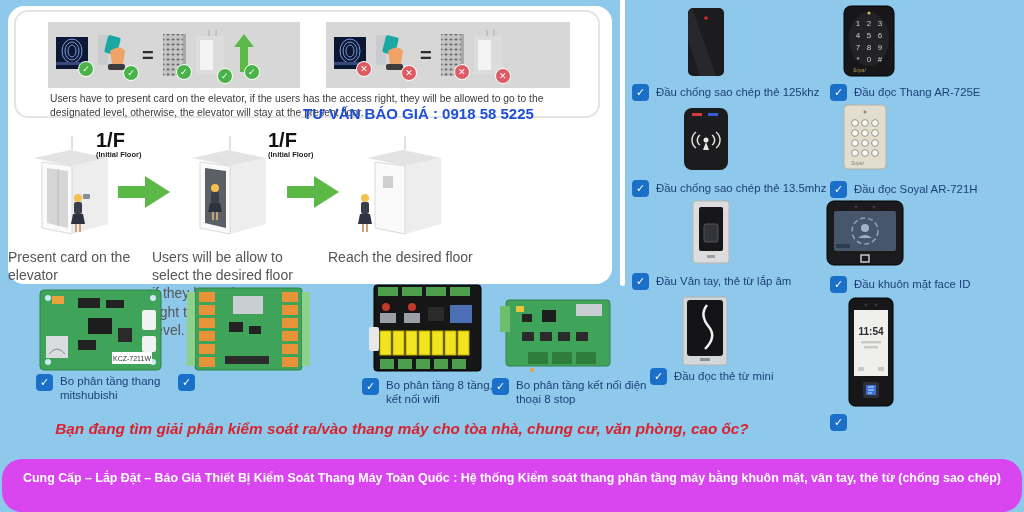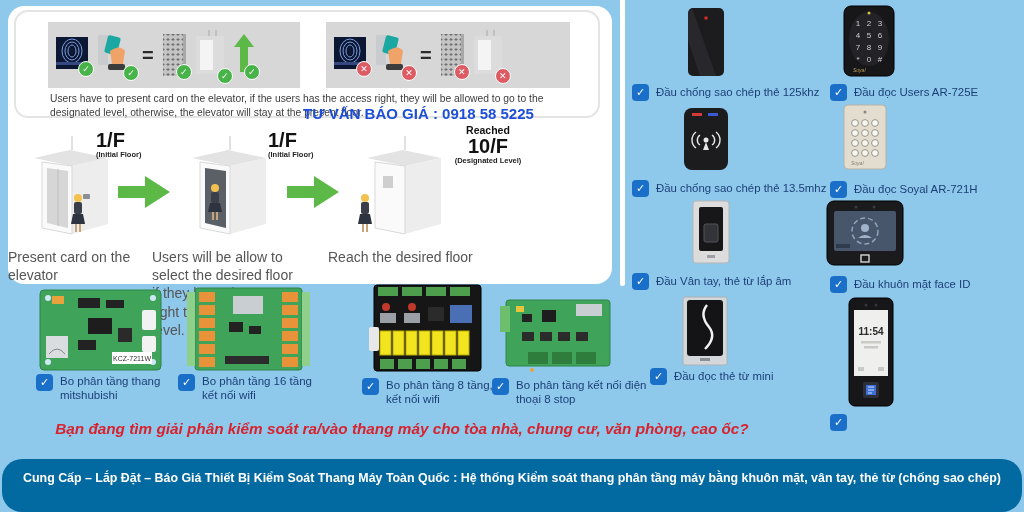--- a/index.html
+++ b/index.html
@@ -28,21 +28,21 @@
   .floor-pre{font-size:10.5px;font-weight:bold;color:#111;}
   .caption{font-size:14px;color:#555;text-align:left;line-height:1.3;}
 
   
   .board-label{display:flex;gap:7px;align-items:flex-start;}
   .cb{flex:0 0 auto;width:17px;height:17px;background:#1a70c9;border-radius:4px;color:#fff;font-size:11px;font-weight:bold;display:flex;align-items:center;justify-content:center;}
   .lbl{font-size:11.5px;font-weight:500;color:#1d3f77;line-height:1.25;}
 
   
   .question{left:28px;top:420px;width:748px;text-align:center;font-style:italic;font-weight:bold;font-size:15.3px;color:#d8222e;}
-  .footer{left:2px;top:459px;width:1020px;height:53px;background:#0369a1;border-radius:20px;display:flex;align-items:flex-start;justify-content:center;box-sizing:border-box;padding-top:12px;}
+  .footer{left:2px;top:459px;width:1020px;height:53px;background:#d946ef;border-radius:20px;display:flex;align-items:flex-start;justify-content:center;box-sizing:border-box;padding-top:12px;}
   .footer .txt{color:#fff;font-weight:bold;font-size:12.4px;white-space:nowrap;}
 
   
   .divider{left:620px;top:0;width:5px;height:286px;background:#fff;border-radius:0 0 4px 4px;}
   .prod-label{display:flex;gap:7px;align-items:center;}
   .prod-label .lbl{white-space:nowrap;font-size:11.4px;}
 </style>
 </head>
 <body>
 
@@ -201,25 +201,20 @@
         <polygon points="22,26 52,30 52,98 22,92" fill="#fafafa" stroke="#d9d9d9" stroke-width="1"></polygon>
         <rect x="30" y="40" width="10" height="12" fill="#cfcfcf"></rect>
         <g>
           <circle cx="12" cy="62" r="4" fill="#f2c14e"></circle>
           <rect x="8" y="66" width="8" height="12" rx="2" fill="#3a3f4a"></rect>
           <polygon points="7,78 17,78 19,88 5,88" fill="#2e3340"></polygon>
           <rect x="9" y="88" width="2" height="8" fill="#caa27a"></rect>
             <rect x="13" y="88" width="2" height="8" fill="#caa27a"></rect>
         </g>
       </svg>
-      <div class="abs" style="left:96px;top:-12px;width:78px;text-align:center;">
-        <div class="floor-pre">Reached</div>
-        <div class="floor-big">10/F</div>
-        <div class="floor-note">(Designated Level)</div>
-      </div>
     </div>
     <div class="abs caption" style="left:320px;top:242px;width:150px;">Reach the desired floor</div>
   </div>
 
   <svg class="abs" style="left:38px;top:288px;" width="125" height="84" viewBox="0 0 125 84">
     <rect x="2" y="2" width="121" height="80" rx="4" fill="#3fa35a" stroke="#2f8447"></rect>
     <circle cx="10" cy="10" r="3" fill="#cfe8f5"></circle>
       <circle cx="115" cy="10" r="3" fill="#cfe8f5"></circle>
       <circle cx="10" cy="74" r="3" fill="#cfe8f5"></circle>
       <circle cx="115" cy="74" r="3" fill="#cfe8f5"></circle>
@@ -316,21 +311,20 @@
       </g>
     <circle cx="34" cy="72" r="2" fill="#e8a33d"></circle>
   </svg>
 
   <div class="abs board-label" style="left:36px;top:374px;width:140px;">
     <span class="cb">✓</span>
     <span class="lbl" style="max-width:118px;">Bo phân tầng thang mitshubishi</span>
   </div>
   <div class="abs board-label" style="left:178px;top:374px;width:140px;">
     <span class="cb">✓</span>
-    <span class="lbl" style="max-width:110px;">Bo phân tầng 16 tầng kết nối wifi</span>
   </div>
   <div class="abs board-label" style="left:362px;top:378px;width:150px;">
     <span class="cb">✓</span>
     <span class="lbl" style="max-width:120px;">Bo phân tầng 8 tầng, kết nối wifi</span>
   </div>
   <div class="abs board-label" style="left:492px;top:378px;width:170px;">
     <span class="cb">✓</span>
     <span class="lbl" style="max-width:145px;">Bo phân tầng kết nối điện thoại 8 stop</span>
   </div>
 
@@ -406,21 +400,21 @@
         <text x="26" y="45">8</text>
         <text x="37" y="45">9</text>
       <text x="15" y="57">*</text>
         <text x="26" y="57">0</text>
         <text x="37" y="57">#</text>
     </g>
     <text x="10" y="67" font-size="5" font-style="italic" fill="#b59a56">Soyal</text>
   </svg>
   <div class="abs prod-label" style="left:830px;top:84px;">
     <span class="cb">✓</span>
-    <span class="lbl">Đầu đọc Users AR-725E</span>
+    <span class="lbl">Đầu đọc Thang AR-725E</span>
   </div>
 
   <svg class="abs" style="left:843px;top:104px;" width="44" height="66" viewBox="0 0 44 66">
     <rect x="1" y="1" width="42" height="64" rx="4" fill="#e3ddd0" stroke="#b8b2a4"></rect>
     <circle cx="22" cy="8" r="1.5" fill="#888"></circle>
     <g fill="#f7f7f2" stroke="#9a9488">
       <circle cx="12" cy="19" r="3.4"></circle>
         <circle cx="22" cy="19" r="3.4"></circle>
         <circle cx="32" cy="19" r="3.4"></circle>
       <circle cx="12" cy="29" r="3.4"></circle>

